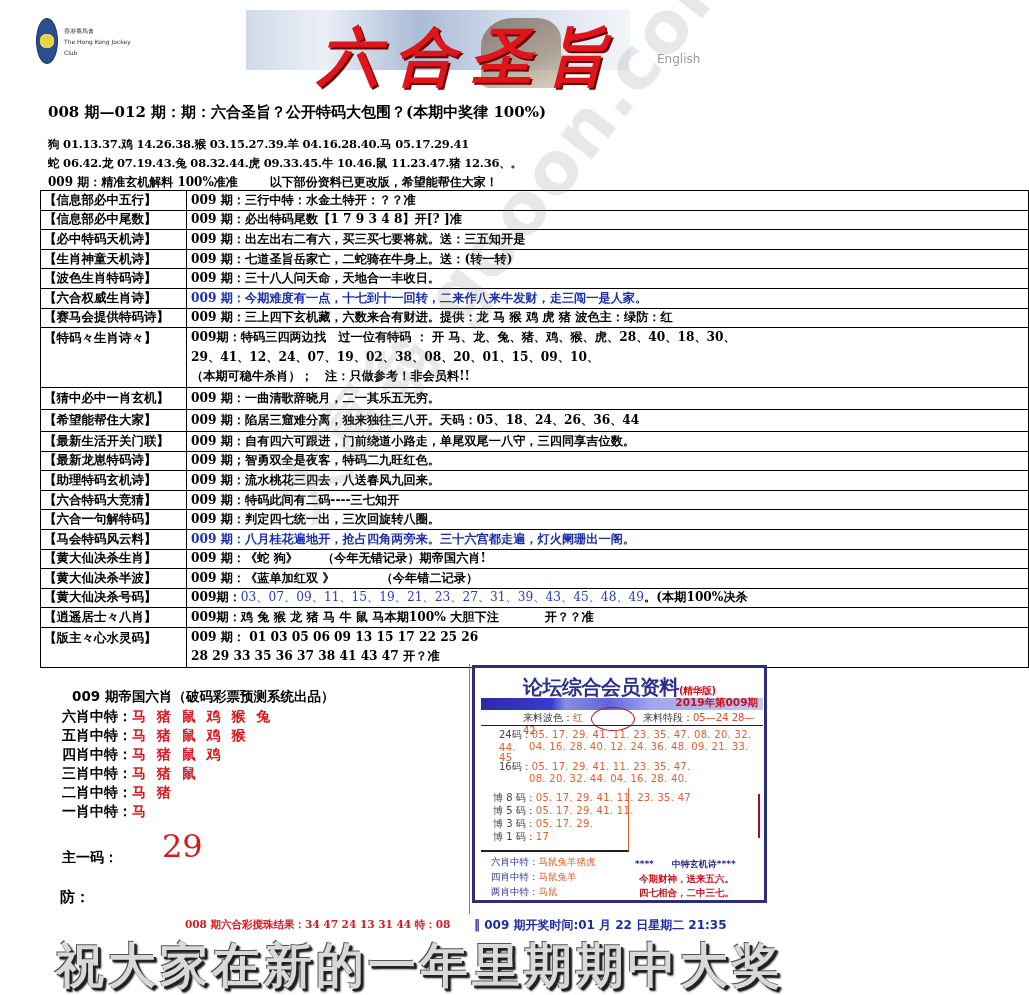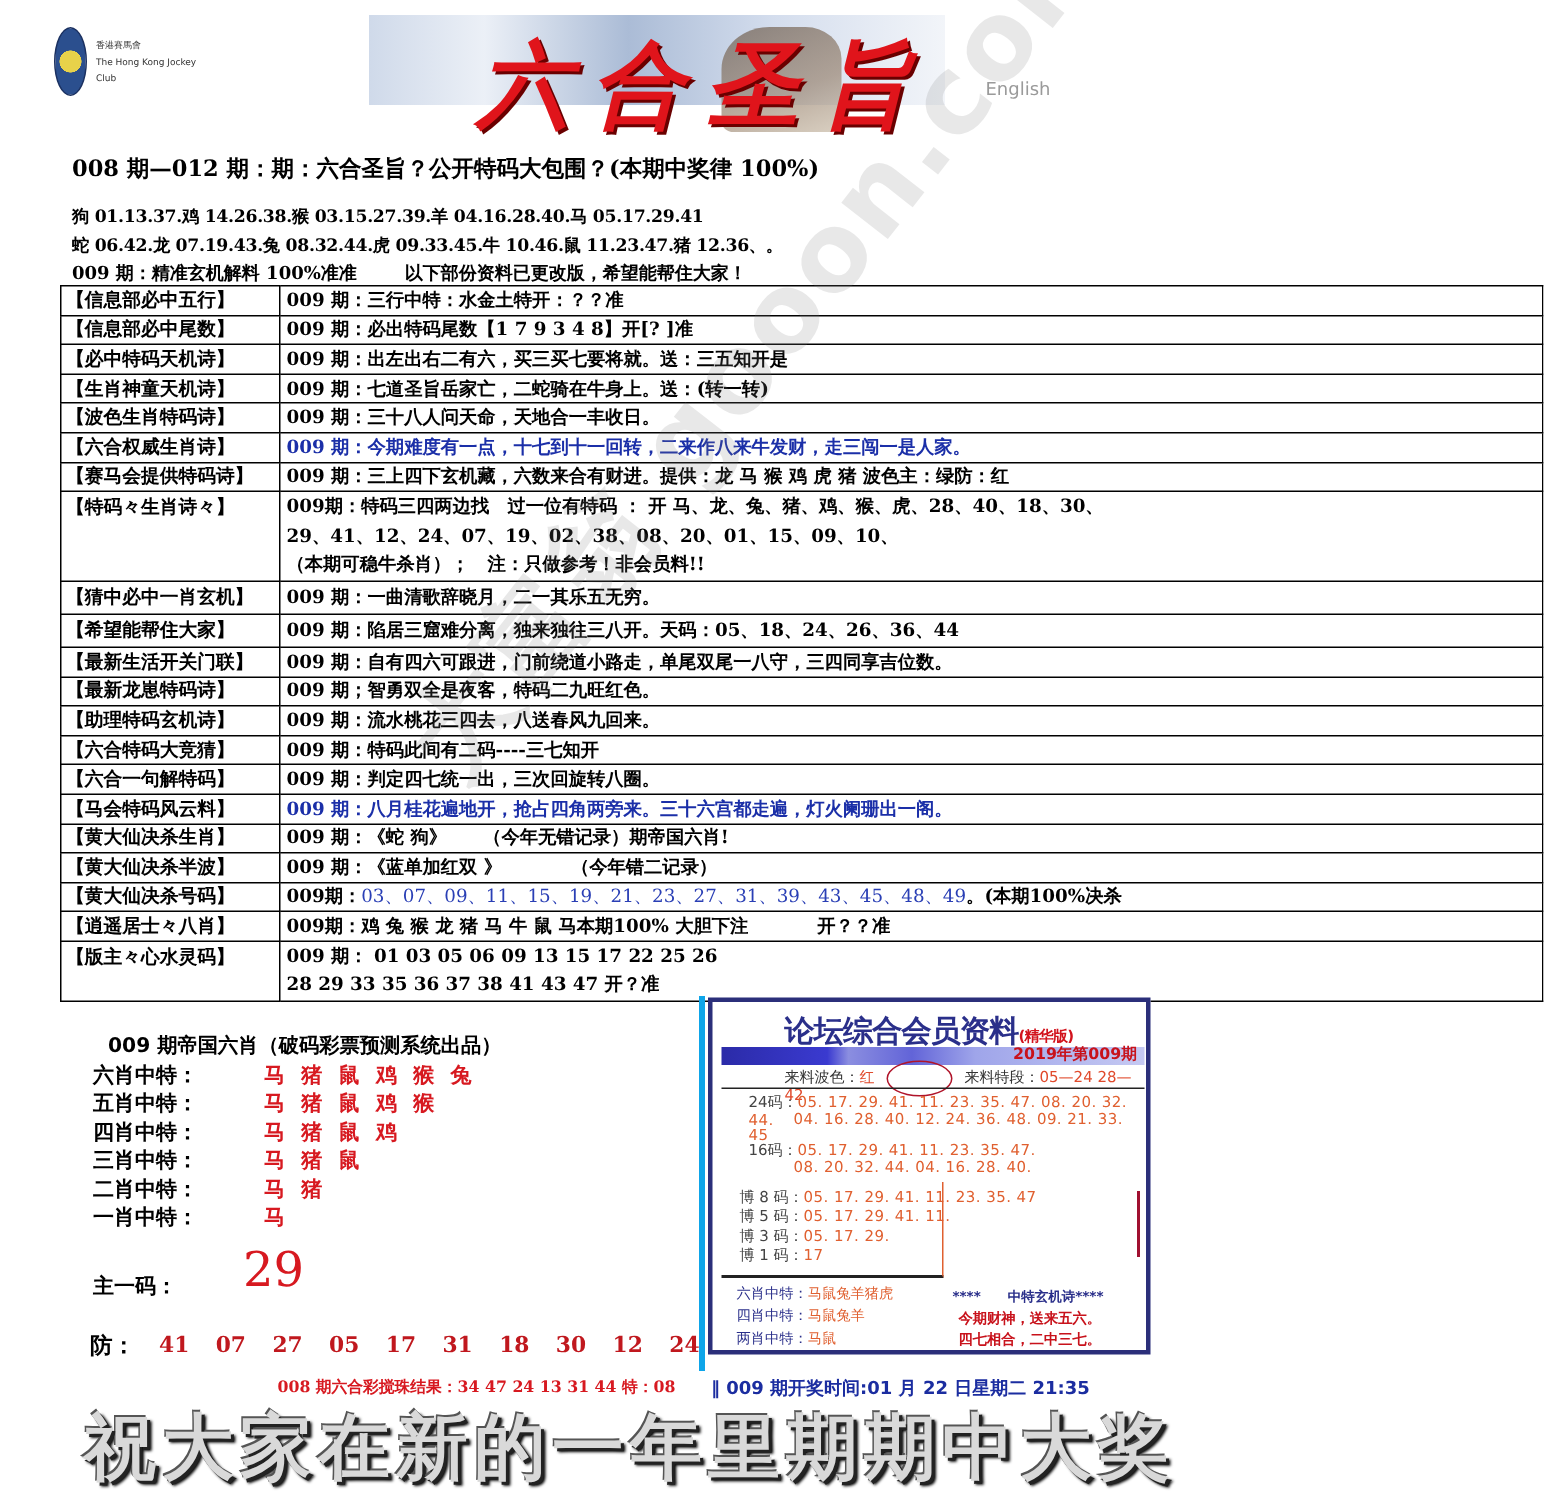--- a/index.html
+++ b/index.html
@@ -29,24 +29,24 @@
   .main-table td.lab { width: 146px; font-weight: bold; font-size: 12.5px; padding-left: 3px; }
   .main-table td.val { font-weight: bold; }
   .main-table tr.noborder-top td { border-top: none; }
   .blue { color: #1b2fa8; }
   .num-blue { color: #2a3fb5; font-weight: normal; }
   .multi-line div { line-height: 19.6px; }
   .gap2 { display: inline-block; width: 24px; }
   .gap3 { display: inline-block; width: 46px; }
 
   
-  .bottom-left { position: absolute; left: 12px; top: 664px; width: 458px; height: 250px; border-right: 4px solid #0ea5e9; }
+  .bottom-left { position: absolute; left: 12px; top: 664px; width: 458px; height: 250px; border-right: 1px solid #0ea5e9; }
   .emperor-title { position: absolute; left: 60px; top: 24px; font-size: 13.5px; font-weight: bold; font-family: "DejaVu Sans", sans-serif; }
   .pick-row { position: absolute; left: 50px; font-size: 14px; font-weight: bold; font-family: "DejaVu Sans", sans-serif; }
-  .pick-row .picks { color: #d71920; word-spacing: 6px; margin-left: 44px; }
+  .pick-row .picks { color: #d71920; word-spacing: 6px; }
   .main-code-label { position: absolute; left: 50px; top: 185px; font-size: 14px; font-weight: bold; font-family: "DejaVu Sans", sans-serif; }
   .main-code { position: absolute; left: 150px; top: 163px; font-size: 32px; color: #d71920; font-family: "DejaVu Serif", serif; }
   .guard-label { position: absolute; left: 60px; top: 224px; font-size: 15px; font-weight: bold; font-family: "DejaVu Sans", sans-serif; }
   .guard-nums { position: absolute; left: 106px; top: 224px; display: flex; font-size: 14.5px; font-weight: bold; color: #c0181e; }
   .guard-nums span { width: 37.8px; }
 
   
   .card { position: absolute; left: 472px; top: 665px; width: 295px; height: 238px; border: 3px solid #2b2f7a; background: #fff; font-family: "DejaVu Sans", sans-serif; }
   .card-title { position: absolute; left: 48px; top: 6px; font-size: 20px; font-weight: bold; color: #2a2f8a; letter-spacing: -0.5px; }
   .card-title .edition { font-size: 10px; color: #d2131d; }
@@ -199,32 +199,20 @@
   <div class="emperor-title">009 期帝国六肖（破码彩票预测系统出品）</div>
   <div class="pick-row" style="top:44px"><span>六肖中特：</span><span class="picks">马 猪 鼠 鸡 猴 兔</span></div>
   <div class="pick-row" style="top:63px"><span>五肖中特：</span><span class="picks">马 猪 鼠 鸡 猴</span></div>
   <div class="pick-row" style="top:82px"><span>四肖中特：</span><span class="picks">马 猪 鼠 鸡</span></div>
   <div class="pick-row" style="top:101px"><span>三肖中特：</span><span class="picks">马 猪 鼠</span></div>
   <div class="pick-row" style="top:120px"><span>二肖中特：</span><span class="picks">马 猪</span></div>
   <div class="pick-row" style="top:139px"><span>一肖中特：</span><span class="picks">马</span></div>
   <div class="main-code-label">主一码：</div>
   <div class="main-code">29</div>
   <div class="guard-label" style="left:48px">防：</div>
-  <div class="guard-nums" style="left:94px">
-    <span>41</span>
-    <span>07</span>
-    <span>27</span>
-    <span>05</span>
-    <span>17</span>
-    <span>31</span>
-    <span>18</span>
-    <span>30</span>
-    <span>12</span>
-    <span>24</span>
-  </div>
 </div>
 
 <div class="card">
   <div class="card-title"><span>论坛综合会员资料</span><span class="edition">(精华版)</span></div>
   <div class="card-bar"></div>
   <div class="card-issue">2019年第009期</div>
   <div class="stamp"></div>
   <div class="card-meta">
     <span>来料波色：</span><span class="red">红</span><span class="sep"></span><span>来料特段：</span><span class="red">05—24  28—42</span>
   </div>

